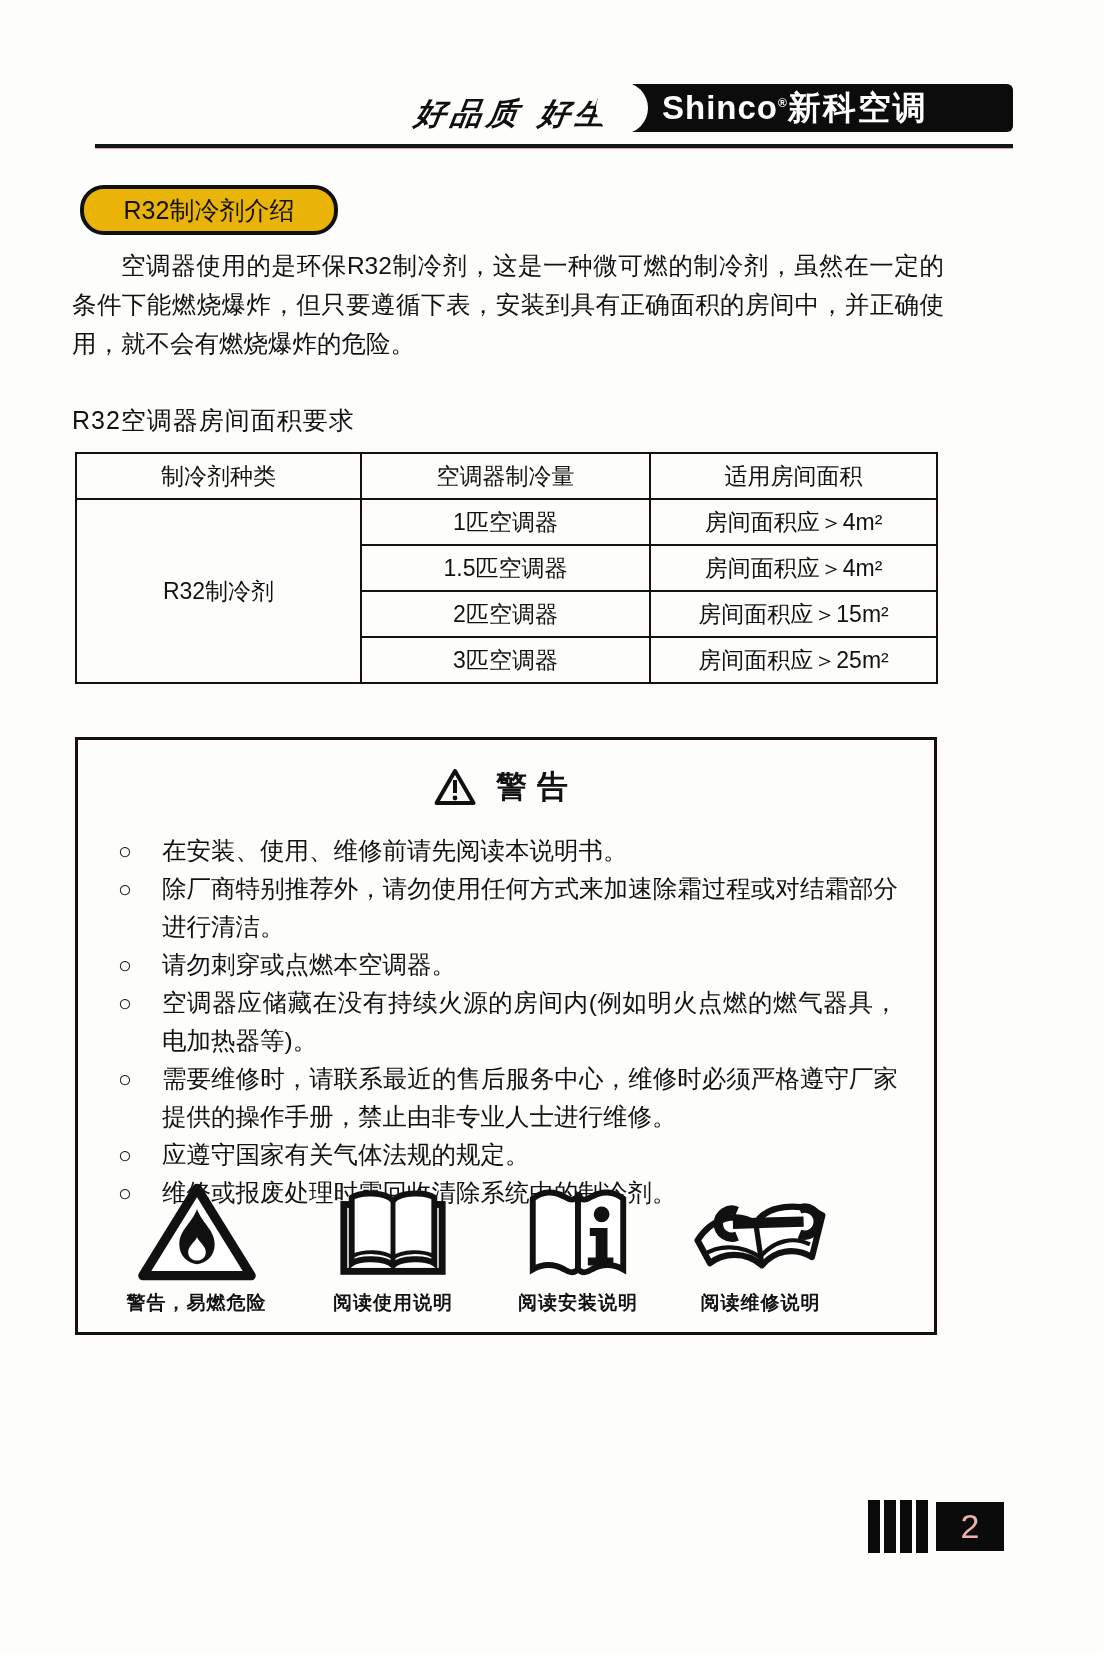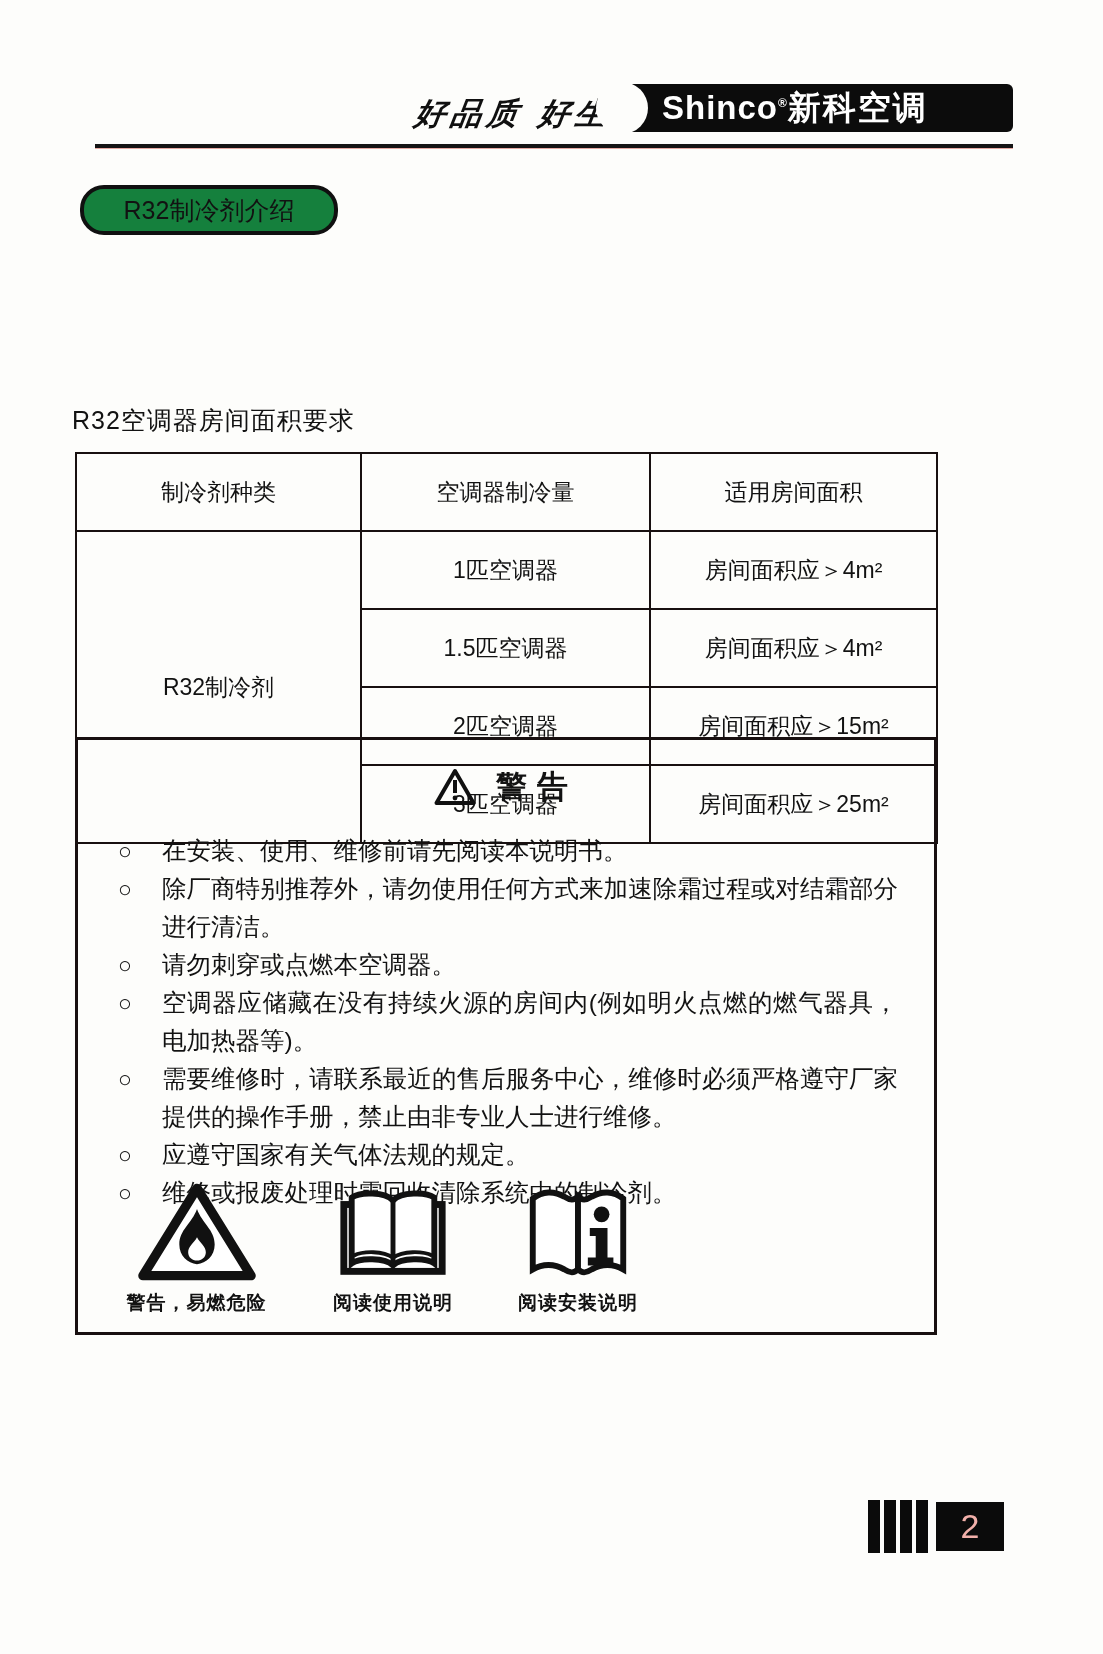--- a/index.html
+++ b/index.html
@@ -44,21 +44,21 @@
   .hrule{
     left:95px;top:144px;width:918px;height:4px;
     background:#151515;border-bottom:1px solid #e5a9a2;
   }
 
   
   .title-box{
     left:80px;top:185px;width:250px;height:42px;
     border:4px solid #101010;border-radius:24px;
     text-align:center;line-height:42px;
-    font-size:25px;background:#15803d;
+    font-size:25px;background:#eab308;
   }
 
   
   .intro{
     left:72px;top:246px;width:872px;
     font-size:24.5px;line-height:39px;
     text-align:justify;
   }
   .intro p{margin:0;text-indent:2em;}
 
@@ -69,21 +69,21 @@
 
   
   table.area{
     position:absolute;left:75px;top:452px;width:861px;
     border-collapse:collapse;table-layout:fixed;
     font-size:23px;
   }
   table.area th, table.area td{
     border:2px solid #181010;
     text-align:center;height:44px;
-    font-weight:normal;padding:16px;
+    font-weight:normal;padding:0;
   }
 
   
   .warn-box{
     left:75px;top:737px;width:856px;height:592px;
     border:3px solid #181010;
   }
   .warn-title{
     margin-top:26px;
     display:flex;align-items:center;justify-content:center;gap:20px;
@@ -126,20 +126,21 @@
 
 <div class="abs banner" style="background: rgb(12, 12, 12);">
   <div class="brand"><span>Shinco</span><sup>®</sup><span class="cn">新科空调</span></div>
 </div>
 
 <div class="abs hrule"></div>
 
 <div class="abs title-box">R32制冷剂介绍</div>
 
 <div class="abs intro">
+  <p>空调器使用的是环保R32制冷剂，这是一种微可燃的制冷剂，虽然在一定的条件下能燃烧爆炸，但只要遵循下表，安装到具有正确面积的房间中，并正确使用，就不会有燃烧爆炸的危险。</p>
 </div>
 
 <div class="abs sub-heading">R32空调器房间面积要求</div>
 
 <table class="area">
   <colgroup>
       <col style="width:285px">
       <col style="width:289px">
       <col style="width:287px">
     </colgroup>
@@ -241,20 +242,33 @@
         <svg width="118" height="100" viewBox="0 0 120 100">
           <path d="M14 14 C24 6 36 6 46 12 C52 16 56 16 60 12 L60 86 C56 90 52 90 46 86 C36 80 24 80 14 86 Z" fill="#fff" stroke="#111" stroke-width="6"></path>
           <path d="M106 14 C96 6 84 6 74 12 C68 16 64 16 60 12 L60 86 C64 90 68 90 74 86 C84 80 96 80 106 86 Z" fill="#fff" stroke="#111" stroke-width="6"></path>
           <circle cx="84" cy="30" r="8" fill="#111"></circle>
           <path d="M72 44 L90 44 L90 74 L96 74 L96 82 L70 82 L70 74 L78 74 L78 52 L72 52 Z" fill="#111"></path>
         </svg>
       </div>
       <div class="cap">阅读安装说明</div>
     </div>
 
+    <div class="fig fig4">
+      <div class="glyph">
+        <svg width="160" height="104" viewBox="0 0 150 100">
+          <path d="M14 58 C28 36 52 30 70 42 C80 24 112 20 134 34 L124 74 C106 64 88 68 76 82 C60 68 38 70 26 80 Z" fill="#fff" stroke="#111" stroke-width="6" stroke-linejoin="round"></path>
+          <path d="M70 42 L76 82" fill="none" stroke="#111" stroke-width="5"></path>
+          <path d="M20 72 C34 62 56 62 74 74 C88 58 106 54 122 62" fill="none" stroke="#111" stroke-width="4"></path>
+          <line x1="48" y1="42" x2="116" y2="40" stroke="#111" stroke-width="10"></line>
+          <path d="M52 30 A13 13 0 1 0 52 54" fill="none" stroke="#111" stroke-width="9"></path>
+          <path d="M112 28 A13 13 0 1 1 112 52" fill="none" stroke="#111" stroke-width="9"></path>
+        </svg>
+      </div>
+      <div class="cap">阅读维修说明</div>
+    </div>
 
   </div>
 </div>
 
 <div class="abs footer">
   <div class="bar"></div>
   <div class="bar"></div>
   <div class="bar"></div>
   <div class="bar"></div>
   <div class="pagebox">

